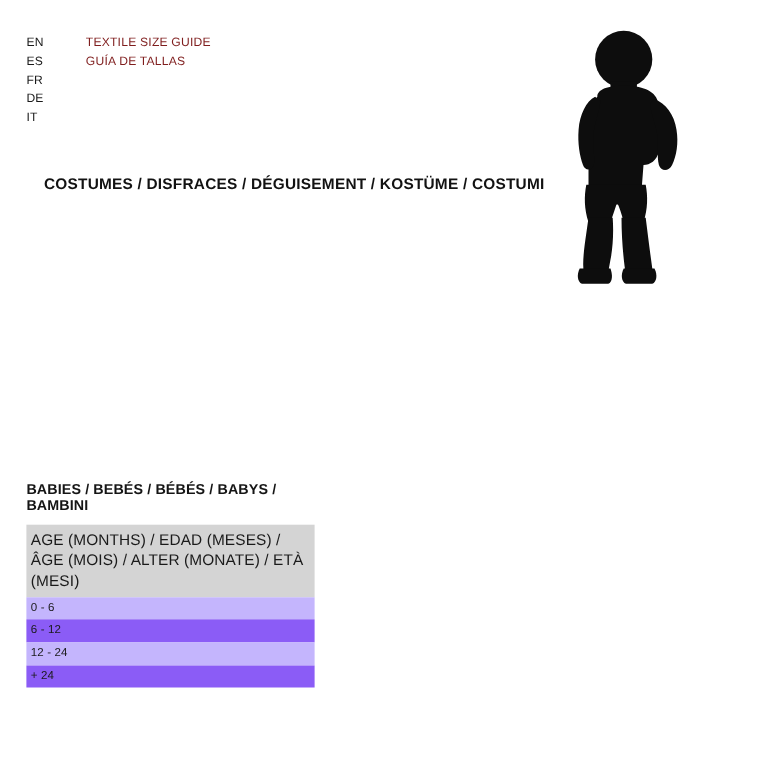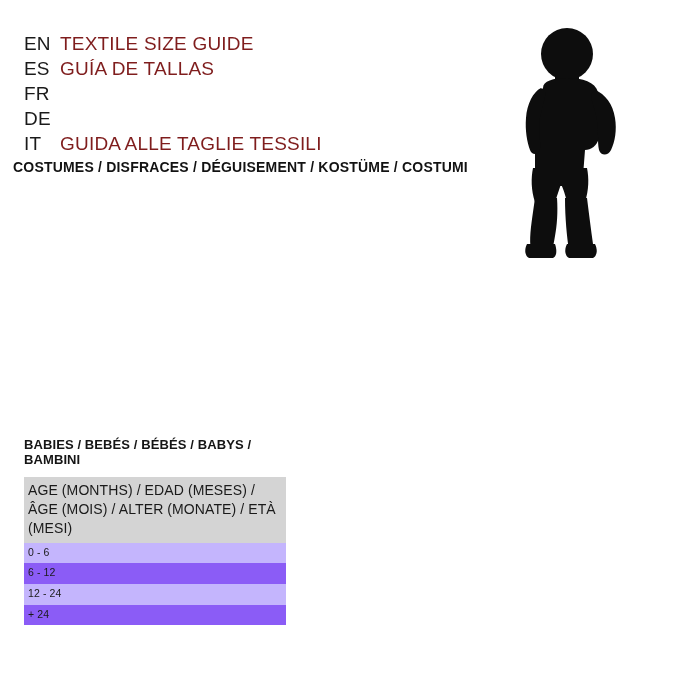--- a/index.html
+++ b/index.html
@@ -26,36 +26,37 @@
     position: absolute;
     left: 24px;
     top: 34px;
     width: 420px;
   }
   .lang-row {
     display: flex;
     align-items: baseline;
     line-height: 1.0;
     margin-bottom: 6px;
-    font-size: 19px;
+    font-size: 11px;
     letter-spacing: 0.2px;
+    gap: 18px;
   }
   .lang-code {
     width: 36px;
     flex: 0 0 36px;
     color: #1a1a1a;
   }
   .lang-text {
     color: #7f1d1d;
   }
 
   
   .costumes-title {
     position: absolute;
-    left: 13px;
+    left: 40px;
     top: 159px;
     font-size: 14px;
     font-weight: bold;
     letter-spacing: 0.2px;
     color: #121212;
   }
 
   
   .silhouette {
     position: absolute;
@@ -128,21 +129,20 @@
       <span class="lang-text">GUÍA DE TALLAS</span>
     </div>
     <div class="lang-row">
       <span class="lang-code">FR</span>
     </div>
     <div class="lang-row">
       <span class="lang-code">DE</span>
     </div>
     <div class="lang-row">
       <span class="lang-code">IT</span>
-      <span class="lang-text">GUIDA ALLE TAGLIE TESSILI</span>
     </div>
   </div>
 
   <div class="costumes-title">COSTUMES / DISFRACES / DÉGUISEMENT / KOSTÜME / COSTUMI</div>
 
   <div class="silhouette">
     <svg viewBox="0 0 130 235" xmlns="http://www.w3.org/2000/svg" aria-hidden="true">
       <g fill="#0d0d0d">
 
         <ellipse cx="62" cy="28" rx="26" ry="26"></ellipse>

